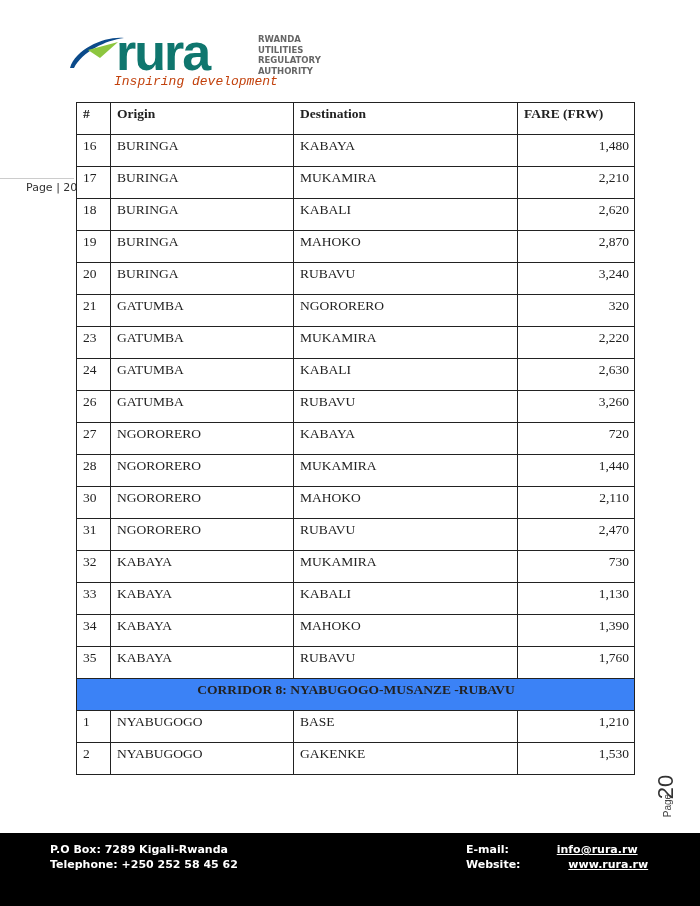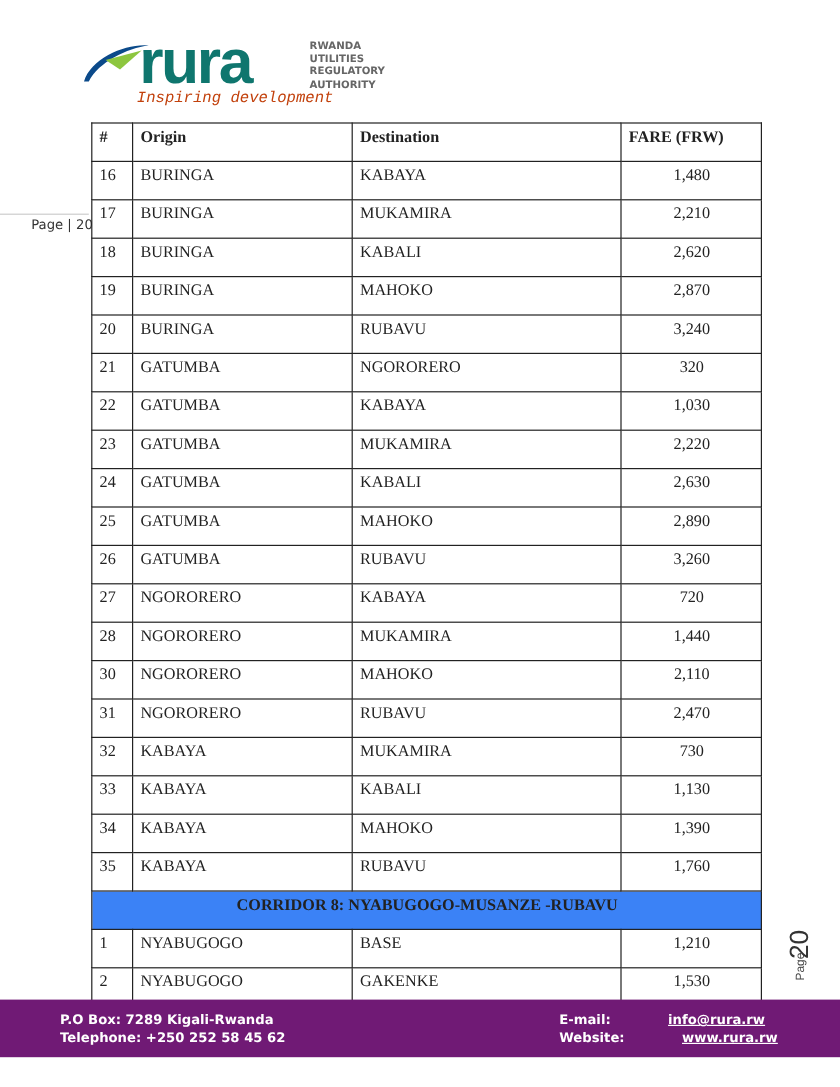--- a/index.html
+++ b/index.html
@@ -10,26 +10,26 @@
   .logo-tag { position:absolute; left:48px; top:46px; font-family:Liberation Mono, monospace; font-style:italic; font-size:13px; color:#c2410c; }
   .logo-auth { position:absolute; left:192px; top:6px; font-family:"DejaVu Sans", sans-serif; font-weight:bold; font-size:8.5px; line-height:10.5px; color:#666; }
   .page-left { position:absolute; left:26px; top:181px; font-family:"DejaVu Sans", sans-serif; font-size:11px; color:#333; }
   .page-rule { position:absolute; left:0; top:178px; width:74px; border-top:1px solid #ccc; }
   table.fares { position:absolute; left:76px; top:102px; width:559px; border-collapse:collapse; font-size:13.5px; color:#222; }
   table.fares td, table.fares th { border:1.5px solid #222; height:28px; padding:0 5px 0 6px; vertical-align:top; padding-top:3px; }
   table.fares th { font-weight:bold; text-align:left; }
   th.c-num, td.c-num { width:22px; }
   th.c-orig, td.c-orig { width:171px;margin-left:36px; }
   th.c-dest, td.c-dest { width:212px; }
-  th.c-fare, td.c-fare { text-align:center; }
+  th.c-fare, td.c-fare { text-align:right; }
   tr.corridor td { background:#3b82f6; text-align:center; font-weight:bold; }
   .page-right { position:absolute; left:660px; top:768px; width:24px; height:56px; }
   .page-right .pg-word { position:absolute; left:-4px; top:32px; transform:rotate(-90deg); font-family:"Liberation Sans", sans-serif; font-size:10px; color:#444; }
   .page-right .pg-num { position:absolute; left:-6px; top:6px; transform:rotate(-90deg); font-family:"Liberation Sans", sans-serif; font-size:22px; color:#333; }
-  .footer { position:absolute; left:0; top:833px; width:700px; height:48px; background:#701a75; color:#fff; font-family:"DejaVu Sans", sans-serif; font-weight:bold; font-size:11px; }
+  .footer { position:absolute; left:0; top:833px; width:700px; height:74px; background:#000000; color:#fff; font-family:"DejaVu Sans", sans-serif; font-weight:bold; font-size:11px; }
   .footer .fl { position:absolute; left:50px; top:9px; line-height:15px; }
   .footer .fr { position:absolute; left:466px; top:9px; line-height:15px; }
   .footer a { color:#fff; text-decoration:underline;padding-left:44px; }
 </style>
 </head>
 <body>
 
 <div class="logo">
   <svg class="logo-svg" width="60" height="50">
     <path d="M4 40 C 10 20, 40 8, 58 10 C 40 12, 16 24, 8 40 Z" fill="#0b4a8a"></path>
@@ -88,42 +88,30 @@
         <td class="c-dest">RUBAVU</td>
         <td class="c-fare">3,240</td>
       </tr>
       <tr>
         <td class="c-num">21</td>
         <td class="c-orig">GATUMBA</td>
         <td class="c-dest">NGORORERO</td>
         <td class="c-fare">320</td>
       </tr>
       <tr>
-        <td class="c-num">22</td>
-        <td class="c-orig">GATUMBA</td>
-        <td class="c-dest">KABAYA</td>
-        <td class="c-fare">1,030</td>
-      </tr>
-      <tr>
         <td class="c-num">23</td>
         <td class="c-orig">GATUMBA</td>
         <td class="c-dest">MUKAMIRA</td>
         <td class="c-fare">2,220</td>
       </tr>
       <tr>
         <td class="c-num">24</td>
         <td class="c-orig">GATUMBA</td>
         <td class="c-dest">KABALI</td>
         <td class="c-fare">2,630</td>
-      </tr>
-      <tr>
-        <td class="c-num">25</td>
-        <td class="c-orig">GATUMBA</td>
-        <td class="c-dest">MAHOKO</td>
-        <td class="c-fare">2,890</td>
       </tr>
       <tr>
         <td class="c-num">26</td>
         <td class="c-orig">GATUMBA</td>
         <td class="c-dest">RUBAVU</td>
         <td class="c-fare">3,260</td>
       </tr>
       <tr>
         <td class="c-num">27</td>
         <td class="c-orig">NGORORERO</td>

